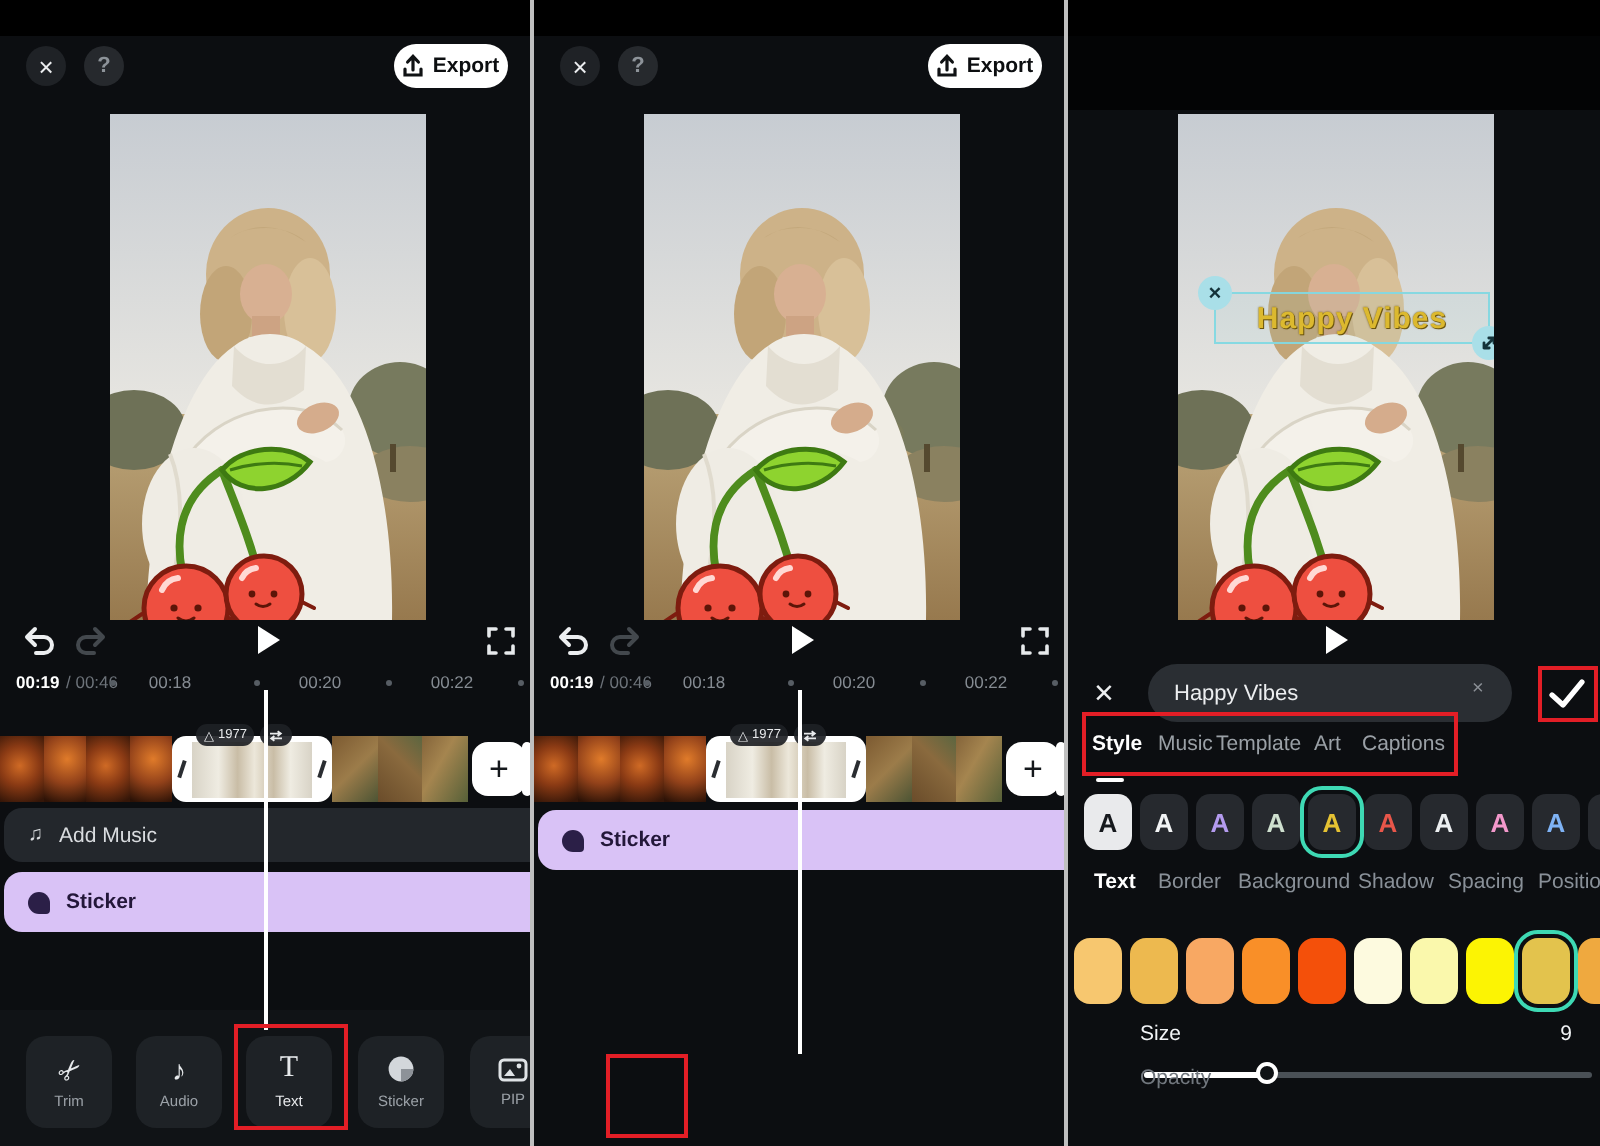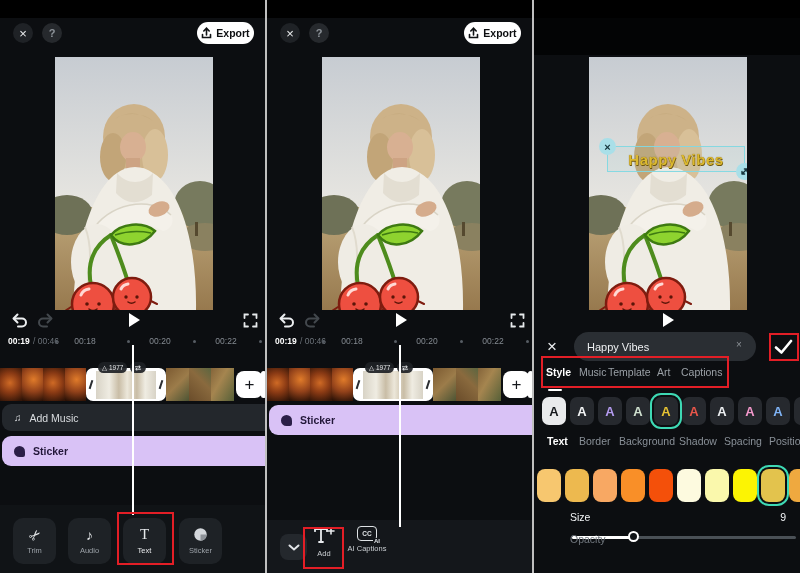--- a/index.html
+++ b/index.html
@@ -313,20 +313,28 @@
         <span class="ticon tletter">T</span>
         <span class="tlabel">Text</span>
       </button>
       <button class="tool" style="left:179px">
         <svg width="15" height="15">
             <circle cx="7.5" cy="7.5" r="6.2" fill="#d3d7db"></circle>
             <path d="M7.5 7.5 L13.7 7.5 A6.2 6.2 0 0 1 7.5 13.7 Z" fill="#8d9298"></path>
           </svg>
         <span class="tlabel">Sticker</span>
       </button>
+      <button class="tool" style="left:235px">
+        <svg width="15" height="12">
+            <rect x="1" y="1" width="13" height="10" rx="2" fill="none" stroke="#dfe3e6" stroke-width="1.5"></rect>
+            <path d="M3 9 L6 5.5 L8.5 9 Z" fill="#dfe3e6"></path>
+            <circle cx="10.5" cy="4" r="1.2" fill="#dfe3e6"></circle>
+          </svg>
+        <span class="tlabel">PIP</span>
+      </button>
     </div>
     <div class="redbox" style="left:117px;top:512px;width:57px;height:53px"></div>
   </section>
 
   <section class="panel" id="p2">
     <div class="black-strip"></div>
     <button class="circle-btn close-btn">
         <span>×</span>
       </button>
     <button class="circle-btn help-btn">
@@ -403,41 +411,20 @@
       </div>
     </div>
 
     <div class="track stick">
       <i class="stico"></i>
       <span>Sticker</span>
     </div>
 
     <div class="playhead"></div>
 
-    <div class="addbar">
-      <button class="chev-btn">
-        <svg width="12" height="7">
-            <path d="M1.5 1.5 L6 5.5 L10.5 1.5" stroke="#e3e6e9" stroke-width="2" fill="none" stroke-linecap="round"></path>
-          </svg>
-      </button>
-      <button class="bar-item add-item">
-        <svg width="22" height="20" viewBox="0 0 22 20">
-            <path d="M2 3 H14 M8 3 V16 M6 16 H10 M2 3 V5.2 M14 3 V5.2" stroke="#e8eaed" stroke-width="1.8" fill="none" stroke-linecap="round"></path>
-            <path d="M18 2 V8 M15 5 H21" stroke="#e8eaed" stroke-width="1.6" stroke-linecap="round"></path>
-          </svg>
-        <span class="bar-label">Add</span>
-      </button>
-      <button class="bar-item ai-item">
-        <span class="cc-box">
-          <span>CC</span>
-          <span class="ai-sub">AI</span>
-        </span>
-        <span class="bar-label">AI Captions</span>
-      </button>
-    </div>
     <div class="redbox" style="left:36px;top:527px;width:41px;height:42px"></div>
   </section>
 
   <section class="panel" id="p3">
     <div class="p3-topblack"></div>
     <div class="black-strip"></div>
 
     <div class="photo">
       <svg class="art" viewBox="0 0 158 253" width="158" height="253">
           <use href="#photo-scene"></use>

